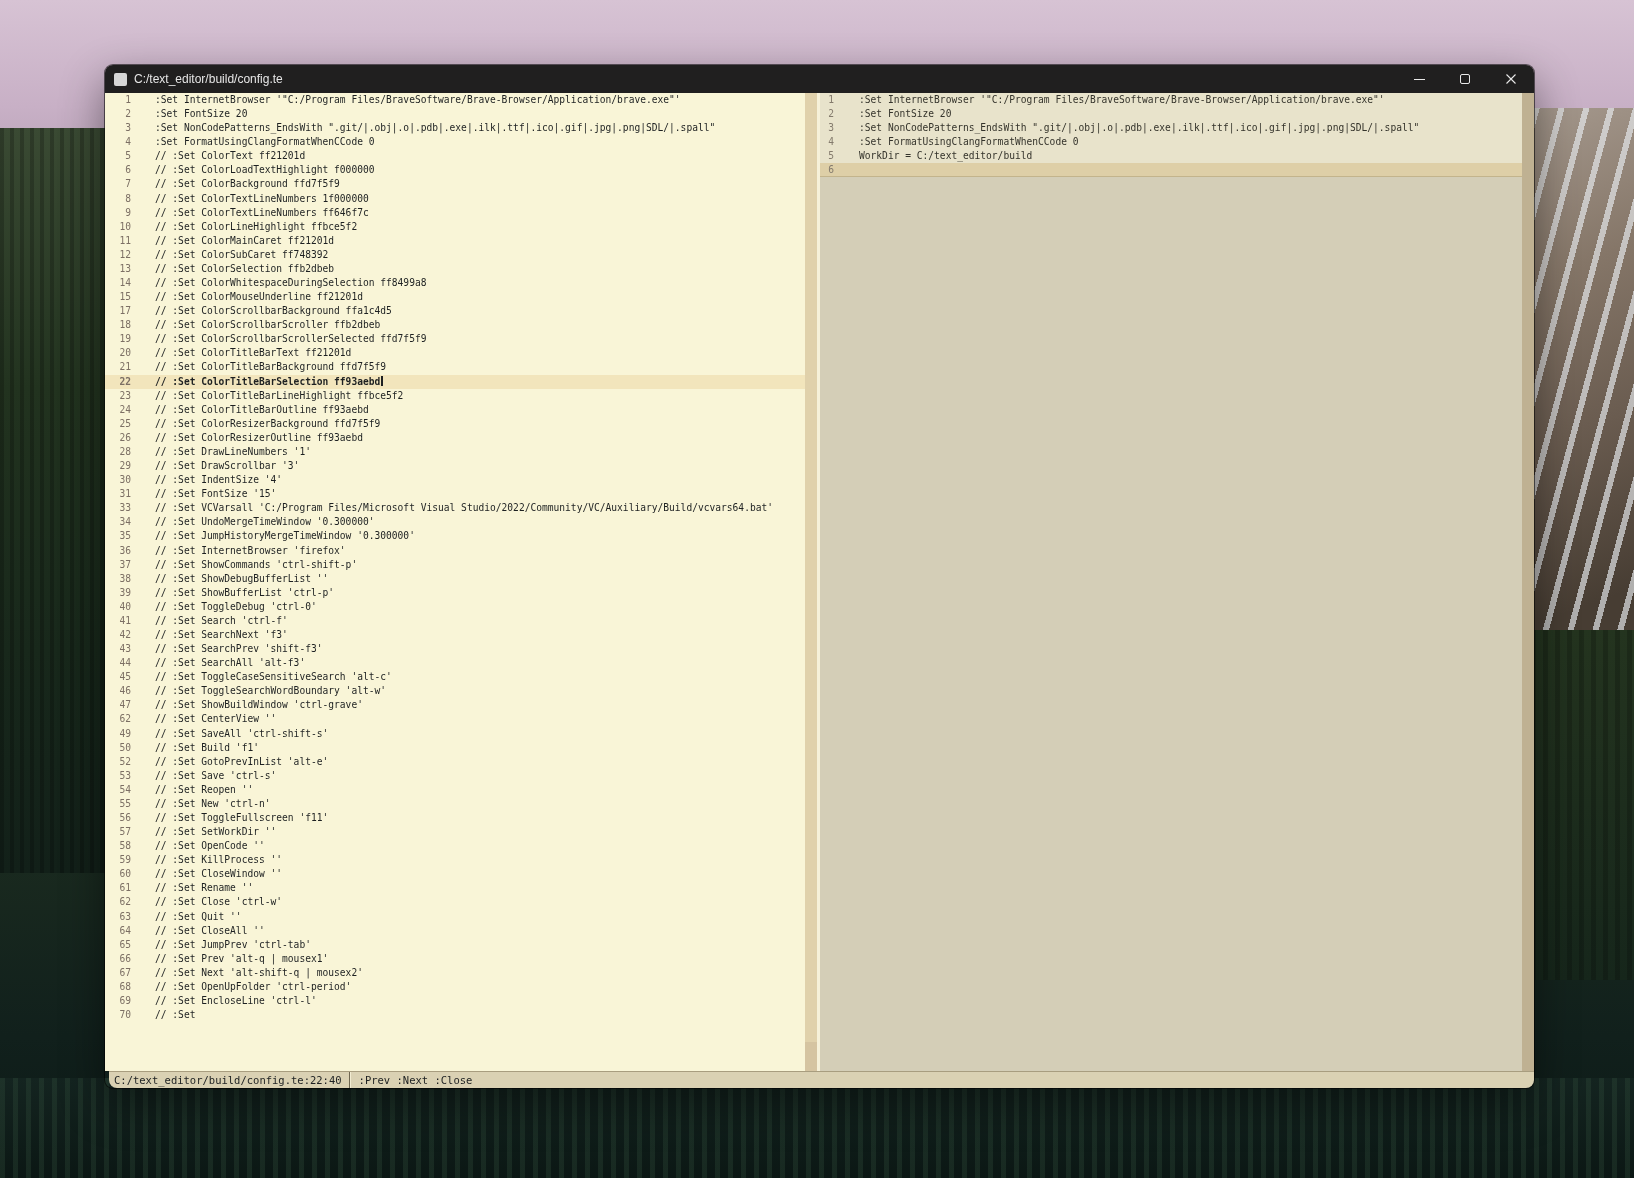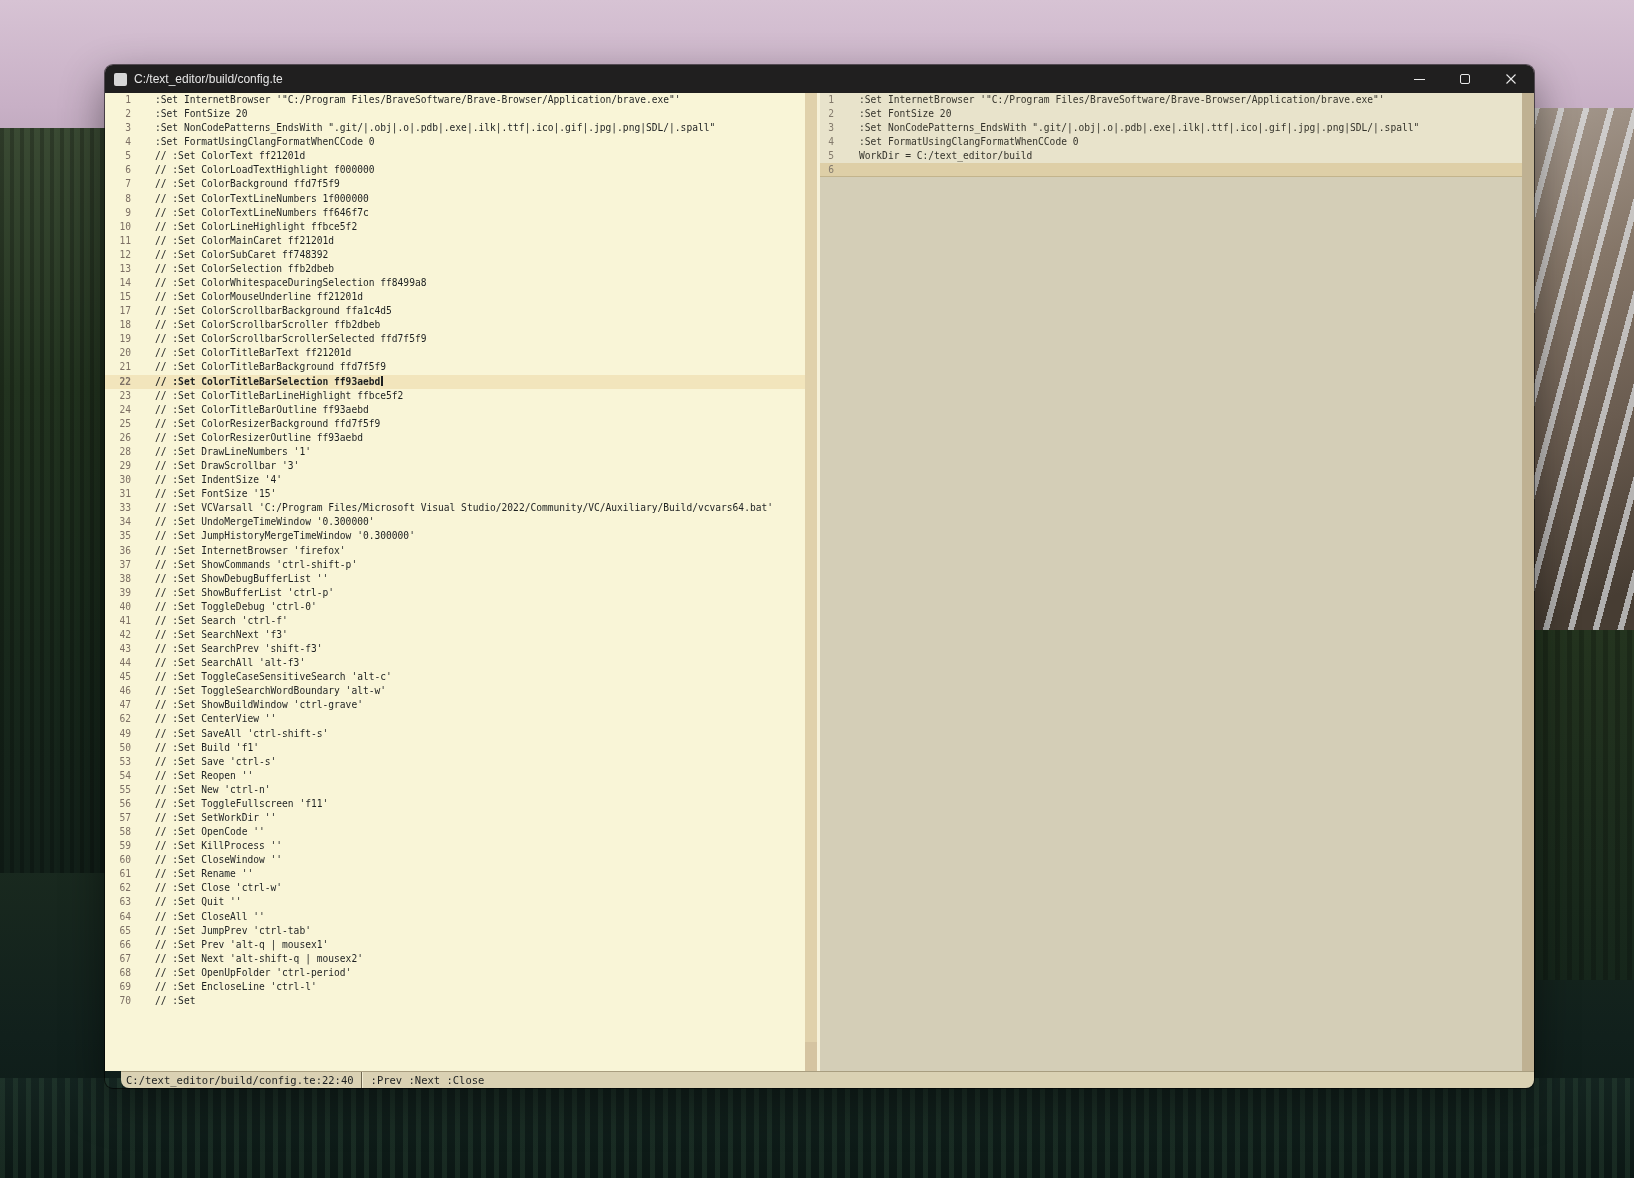--- a/index.html
+++ b/index.html
@@ -52,21 +52,21 @@
   #right-pane .lt{margin-left:25px;}
   .caret{display:inline-block;width:1.5px;height:10px;background:var(--caret);vertical-align:-1px;margin-left:1px;}
 
   .scrollbar{position:absolute;top:0;bottom:0;width:12px;}
   .left-sb{left:700px;background:var(--scrollbar-track);}
   .left-sb .scroller{position:absolute;left:0;right:0;top:0;height:97%;background:var(--scrollbar-thumb);}
   .resizer{position:absolute;left:712px;width:3px;top:0;bottom:0;background:var(--resizer);}
   .right-sb{left:1417px;background:var(--inactive-scrollbar);}
 
   
-  .statusbar{position:absolute;left:16px;right:0;bottom:0;height:17px;background:var(--status-bg);
+  .statusbar{position:absolute;left:4px;right:0;bottom:0;height:17px;background:var(--status-bg);
     border-top:1px solid #a89d7f;box-sizing:border-box;border-radius:0 0 8px 8px;
     display:flex;align-items:center;font-size:10.5px;color:var(--status-text);}
   .status-left{margin-left:5px;white-space:pre;}
   .status-divider{width:0;height:100%;border-left:1px solid #6e6650;border-right:1px solid #f2ecd2;margin:0 8px 0 7px;}
   .status-commands{white-space:pre;}
 </style>
 </head>
 <body>
 
 <div class="desktop">
@@ -137,20 +137,21 @@
           <div class="code-line"><span class="ln">41</span><span class="lt">// :Set Search 'ctrl-f'</span></div>
           <div class="code-line"><span class="ln">42</span><span class="lt">// :Set SearchNext 'f3'</span></div>
           <div class="code-line"><span class="ln">43</span><span class="lt">// :Set SearchPrev 'shift-f3'</span></div>
           <div class="code-line"><span class="ln">44</span><span class="lt">// :Set SearchAll 'alt-f3'</span></div>
           <div class="code-line"><span class="ln">45</span><span class="lt">// :Set ToggleCaseSensitiveSearch 'alt-c'</span></div>
           <div class="code-line"><span class="ln">46</span><span class="lt">// :Set ToggleSearchWordBoundary 'alt-w'</span></div>
           <div class="code-line"><span class="ln">47</span><span class="lt">// :Set ShowBuildWindow 'ctrl-grave'</span></div>
           <div class="code-line"><span class="ln">62</span><span class="lt">// :Set CenterView ''</span></div>
           <div class="code-line"><span class="ln">49</span><span class="lt">// :Set SaveAll 'ctrl-shift-s'</span></div>
           <div class="code-line"><span class="ln">50</span><span class="lt">// :Set Build 'f1'</span></div>
+          <div class="code-line"><span class="ln">52</span><span class="lt">// :Set GotoPrevInList 'alt-e'</span></div>
           <div class="code-line"><span class="ln">53</span><span class="lt">// :Set Save 'ctrl-s'</span></div>
           <div class="code-line"><span class="ln">54</span><span class="lt">// :Set Reopen ''</span></div>
           <div class="code-line"><span class="ln">55</span><span class="lt">// :Set New 'ctrl-n'</span></div>
           <div class="code-line"><span class="ln">56</span><span class="lt">// :Set ToggleFullscreen 'f11'</span></div>
           <div class="code-line"><span class="ln">57</span><span class="lt">// :Set SetWorkDir ''</span></div>
           <div class="code-line"><span class="ln">58</span><span class="lt">// :Set OpenCode ''</span></div>
           <div class="code-line"><span class="ln">59</span><span class="lt">// :Set KillProcess ''</span></div>
           <div class="code-line"><span class="ln">60</span><span class="lt">// :Set CloseWindow ''</span></div>
           <div class="code-line"><span class="ln">61</span><span class="lt">// :Set Rename ''</span></div>
           <div class="code-line"><span class="ln">62</span><span class="lt">// :Set Close 'ctrl-w'</span></div>

